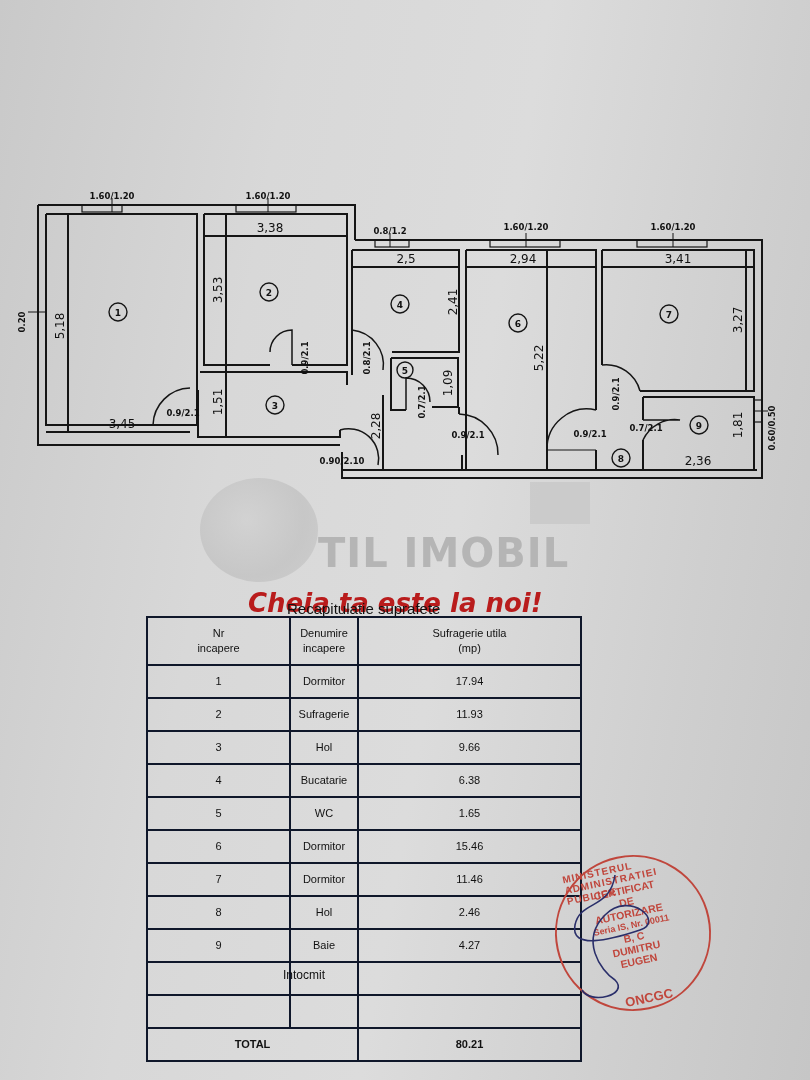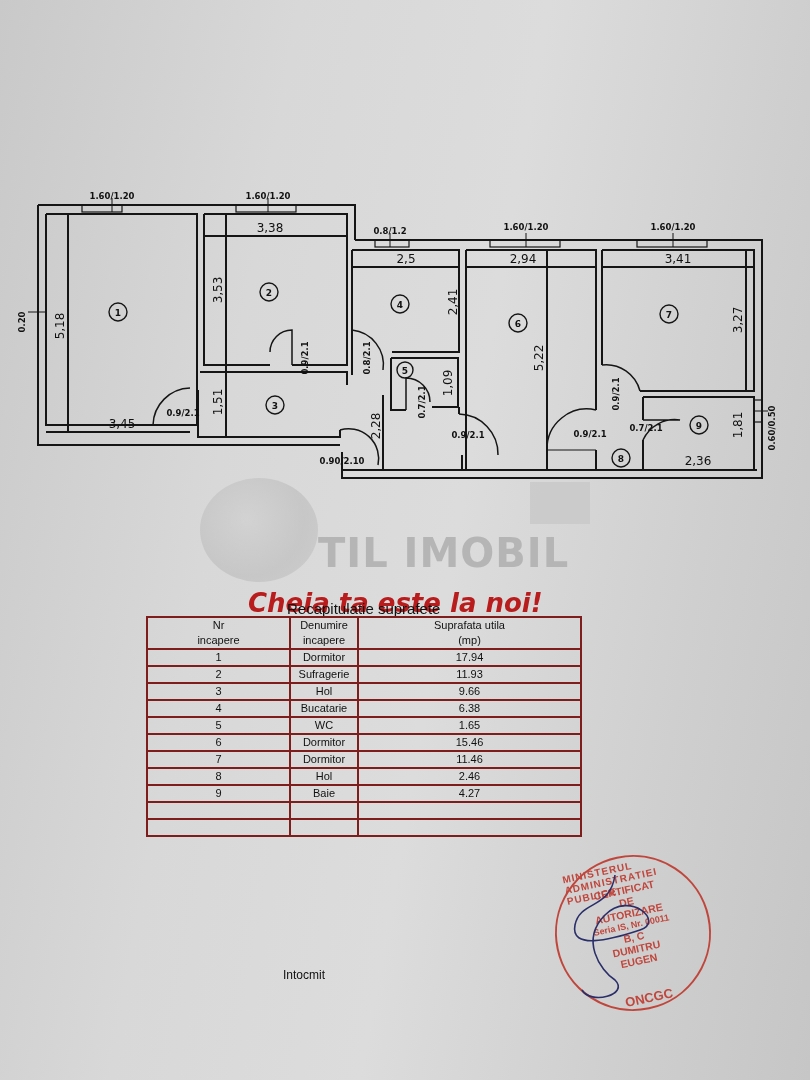--- a/index.html
+++ b/index.html
@@ -31,21 +31,21 @@
     color: #b91c1c; font-family: "DejaVu Sans", sans-serif;
   }
   .wm-bld { position: absolute; left: 530px; top: 482px; width: 60px; height: 42px; background: #c8c8c8; opacity: .8; }
 
   
   .tbl-title { position: absolute; left: 287px; top: 600px; font-size: 15px; }
   table.recap {
     position: absolute; left: 146px; top: 616px; width: 436px;
     border-collapse: collapse; font-size: 11px;
   }
-  table.recap td { border: 2px solid #7f1d1d; height: 15px; padding: 0 3px; text-align: center; line-height: 15px; }
+  table.recap td { border: 2px solid #0f172a; height: 15px; padding: 8px 3px; text-align: center; line-height: 15px; }
   table.recap td.c1 { width: 135px; }
   table.recap td.c2 { width: 60px; }
   table.recap tr.head td { height: 18px; }
   table.recap .left { text-align: left; font-weight: bold; }
   table.recap .bold { font-weight: bold; }
   .intocmit { position: absolute; left: 283px; top: 922px; font-size: 12px; margin-top: 46px; }
 
   
   .stamp {
     position: absolute; left: 555px; top: 855px; width: 152px; height: 152px;
@@ -213,21 +213,21 @@
       <tr class="head">
     <td class="c1">
       <div>Nr</div>
       <div>incapere</div>
     </td>
     <td class="c2">
       <div>Denumire</div>
       <div>incapere</div>
     </td>
     <td>
-      <div>Suprafata utila</div>
+      <div>Sufragerie utila</div>
       <div>(mp)</div>
     </td>
   </tr>
   <tr>
         <td class="c1">1</td>
         <td class="c2">Dormitor</td>
         <td>17.94</td>
       </tr>
   <tr>
         <td class="c1">2</td>
@@ -272,20 +272,24 @@
   <tr>
         <td class="c1"></td>
         <td class="c2"></td>
         <td></td>
       </tr>
   <tr>
         <td class="c1"></td>
         <td class="c2"></td>
         <td></td>
       </tr>
+  <tr>
+    <td colspan="2" class="bold">TOTAL</td>
+    <td class="bold">80.21</td>
+  </tr>
 </tbody>
   </table>
 
 <div class="intocmit">Intocmit</div>
 
 <div class="stamp">
   <div class="stamp-ring" style="left:18px;top:4px;font-size:10px;letter-spacing:1px;">MINISTERUL ADMINISTRATIEI PUBLICE</div>
   <div class="stamp-inner">
     <div class="stamp-line">CERTIFICAT</div>
     <div class="stamp-line">DE</div>

